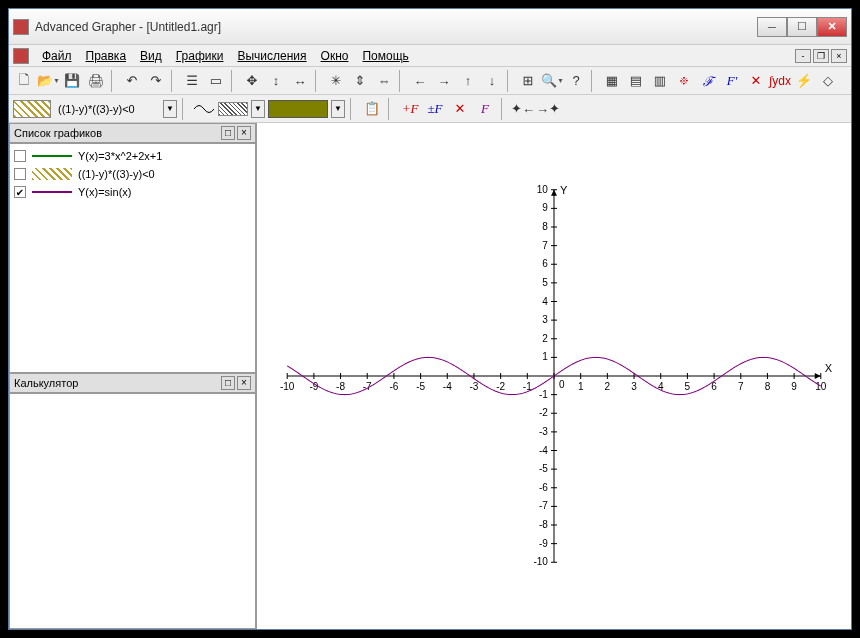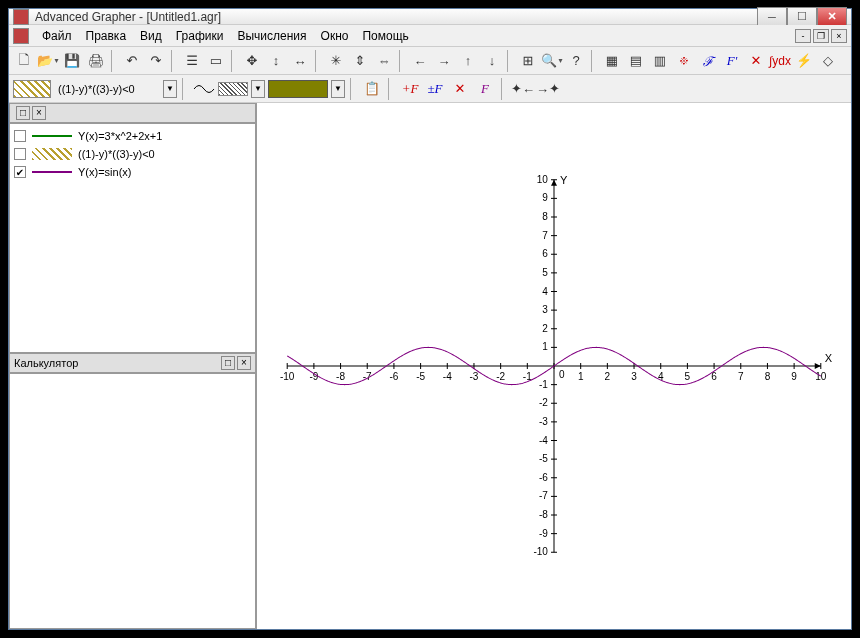--- a/index.html
+++ b/index.html
@@ -1,26 +1,26 @@
 <!DOCTYPE html>
 <html><head>
 <meta charset="utf-8">
 <style>
 * { box-sizing: border-box; margin: 0; padding: 0; font-family: Tahoma, sans-serif; }
 body { background: #000; padding: 8px; }
 .window { width: 844px; height: 622px; background: #f0f0f0; border: 1px solid #5a7aa0; display: flex; flex-direction: column; }
-.titlebar { height: 16px; background: linear-gradient(#fdfdfd, #e8e8e8); display: flex; align-items: center; padding: 0 4px; border-bottom: 1px solid #ccc; }
+.titlebar { height: 36px; background: linear-gradient(#fdfdfd, #e8e8e8); display: flex; align-items: center; padding: 0 4px; border-bottom: 1px solid #ccc; }
 .titlebar .appicon { width: 16px; height: 16px; margin-right: 6px; background: #c04040; border: 1px solid #888; }
 .titlebar .title { font-size: 12px; color: #333; flex: 1; }
 .winbtns { display: flex; gap: 0; }
 .winbtn { width: 30px; height: 20px; border: 1px solid #888; background: linear-gradient(#f8f8f8,#dcdcdc); display: flex; align-items: center; justify-content: center; font-size: 11px; color: #444; }
 .winbtn.close { background: linear-gradient(#e88,#c33); color: #fff; font-weight: bold; }
 .menubar { height: 22px; background: #f0f0f0; display: flex; align-items: center; padding: 0 4px; font-size: 12px; border-bottom: 1px solid #ccc; }
 .menubar .micon { width: 16px; height: 16px; margin-right: 6px; background: #c04040; border: 1px solid #888; }
-.menubar .mitem { padding: 0 7px; cursor: default; }
+.menubar .mitem { padding: 0 7px; cursor: default; text-decoration: underline; }
 .menubar .mdi { margin-left: auto; display: flex; gap: 2px; }
 .mdibtn { width: 16px; height: 14px; border: 1px solid #888; background: #e8e8e8; font-size: 9px; display: flex; align-items: center; justify-content: center; }
 .toolbar { height: 28px; background: #f0f0f0; border-bottom: 1px solid #ccc; display: flex; align-items: center; padding: 0 4px; gap: 2px; }
 .tbtn { width: 22px; height: 22px; border: 1px solid transparent; display: flex; align-items: center; justify-content: center; font-size: 13px; color: #333; }
 .tbtn.droparrow::after { content: "▾"; font-size: 8px; margin-left: 1px; color: #555; }
 .tsep { width: 6px; height: 22px; border-left: 1px solid #aaa; margin: 0 2px; }
 .toolbar2 { height: 28px; background: #f0f0f0; border-bottom: 1px solid #ccc; display: flex; align-items: center; padding: 0 4px; gap: 3px; }
 .hatchbox { width: 38px; height: 18px; border: 1px solid #888; background: repeating-linear-gradient(45deg, #b8a030, #b8a030 2px, #fff 2px, #fff 5px); display: inline-block; }
 .formula { font-size: 11px; padding: 0 4px; width: 106px; }
 .dd { width: 14px; height: 18px; border: 1px solid #888; background: #eee; font-size: 8px; display: flex; align-items: center; justify-content: center; }
@@ -142,20 +142,21 @@
     <div class="tbtn" style="color:#c00">✕</div>
     <div class="tbtn" style="color:#808;font-family:serif;font-style:italic">F</div>
     <div class="tsep"></div>
     <div class="tbtn">✦←</div>
     <div class="tbtn">→✦</div>
   </div>
 
   <div class="content">
     <div class="sidebar">
       <div class="panel-head">
+        <span class="ptitle">Список графиков</span>
         <span class="pbtn">□</span>
         <span class="pbtn">×</span>
       </div>
       <div class="graphlist" id="graphlist">
           <div class="grow">
             <div class="gcheck"></div>
             <div class="gswatch">
               <div class="line-green"></div>
             </div>
             <span>Y(x)=3*x^2+2x+1</span>

